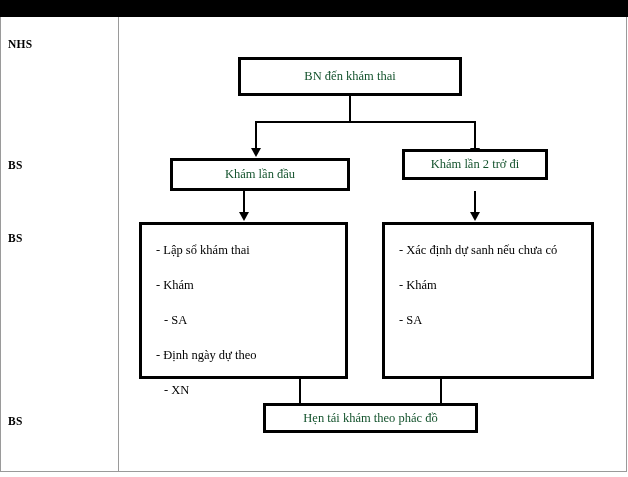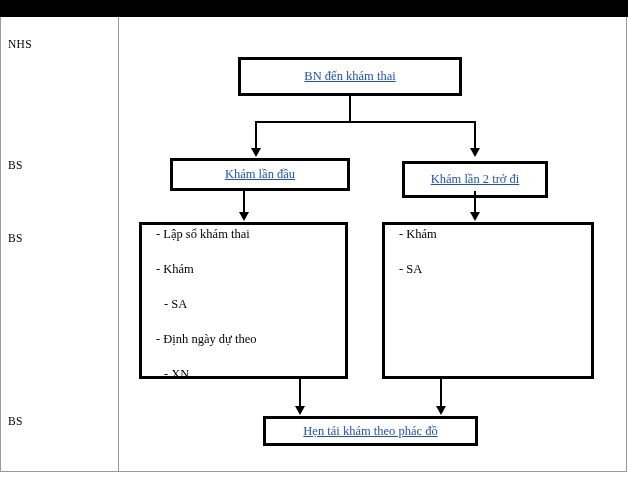--- a/index.html
+++ b/index.html
@@ -45,21 +45,21 @@
     top: 17px;
     width: 1px;
     height: 455px;
     background: #9a9a9a;
   }
   
   .role-label {
     position: absolute;
     left: 8px;
     font-family: "Liberation Serif", "DejaVu Serif", serif;
-    font-weight: normal;
+    font-weight: bold;
     font-size: 11.5px;
     color: #000000;
     letter-spacing: 0.3px;
     white-space: nowrap;
   }
   
   .node {
     position: absolute;
     background: #ffffff;
     border: 3px solid #000000;
@@ -69,26 +69,25 @@
   .node.centered {
     display: flex;
     align-items: center;
     justify-content: center;
     text-align: center;
   }
   .node-text {
     font-family: "Liberation Serif", "DejaVu Serif", serif;
     font-size: 12.5px;
     line-height: 1.2;
-    color: #1d4ed8;
-    text-decoration: underline;
+    color: #14532d;
   }
   
   .node.list {
-    padding: 2px 0 0 14px;
+    padding: 18px 0 0 14px;
   }
   .list-line {
     font-family: "Liberation Serif", "DejaVu Serif", serif;
     font-size: 12.5px;
     color: #000000;
     margin-bottom: 20px;
     white-space: nowrap;
   }
   .list-line.indented {
     padding-left: 8px;
@@ -134,44 +133,45 @@
   <div class="vline" style="left:349px; top:96px; height:27px;"></div>
   <div class="hline" style="left:255px; top:121px; width:221px;"></div>
   <div class="vline" style="left:255px; top:121px; height:28px;"></div>
   <div class="arrow-head" style="left:251px; top:148px;"></div>
   <div class="vline" style="left:474px; top:121px; height:28px;"></div>
   <div class="arrow-head" style="left:470px; top:148px;"></div>
 
   <div class="node centered" style="left:170px; top:158px; width:180px; height:33px;">
     <span class="node-text">Khám lần đầu</span>
   </div>
-  <div class="node centered" style="left:402px; top:161px; width:146px; height:37px;">
+  <div class="node centered" style="left:402px; top:149px; width:146px; height:31px;">
     <span class="node-text">Khám lần 2 trở đi</span>
   </div>
 
   <div class="vline" style="left:243px; top:191px; height:22px;"></div>
   <div class="arrow-head" style="left:239px; top:212px;"></div>
   <div class="vline" style="left:474px; top:191px; height:22px;"></div>
   <div class="arrow-head" style="left:470px; top:212px;"></div>
 
   <div class="node list" style="left:139px; top:222px; width:209px; height:157px;">
     <div class="list-line">- Lập sổ khám thai</div>
     <div class="list-line">- Khám</div>
     <div class="list-line indented">- SA</div>
     <div class="list-line">- Định ngày dự theo</div>
     <div class="list-line indented">- XN</div>
   </div>
 
   <div class="node list" style="left:382px; top:222px; width:212px; height:157px;">
+    <div class="list-line">- Xác định dự sanh nếu chưa có</div>
     <div class="list-line">- Khám</div>
     <div class="list-line">- SA</div>
   </div>
 
   <div class="vline" style="left:299px; top:379px; height:28px;"></div>
   <div class="arrow-head" style="left:295px; top:406px;"></div>
   <div class="vline" style="left:440px; top:379px; height:28px;"></div>
   <div class="arrow-head" style="left:436px; top:406px;"></div>
 
-  <div class="node centered" style="left:263px; top:416px; width:215px; height:30px;">
+  <div class="node centered" style="left:263px; top:403px; width:215px; height:30px;">
     <span class="node-text">Hẹn tái khám theo phác đồ</span>
   </div>
 
 </div>
 
 </body></html>

